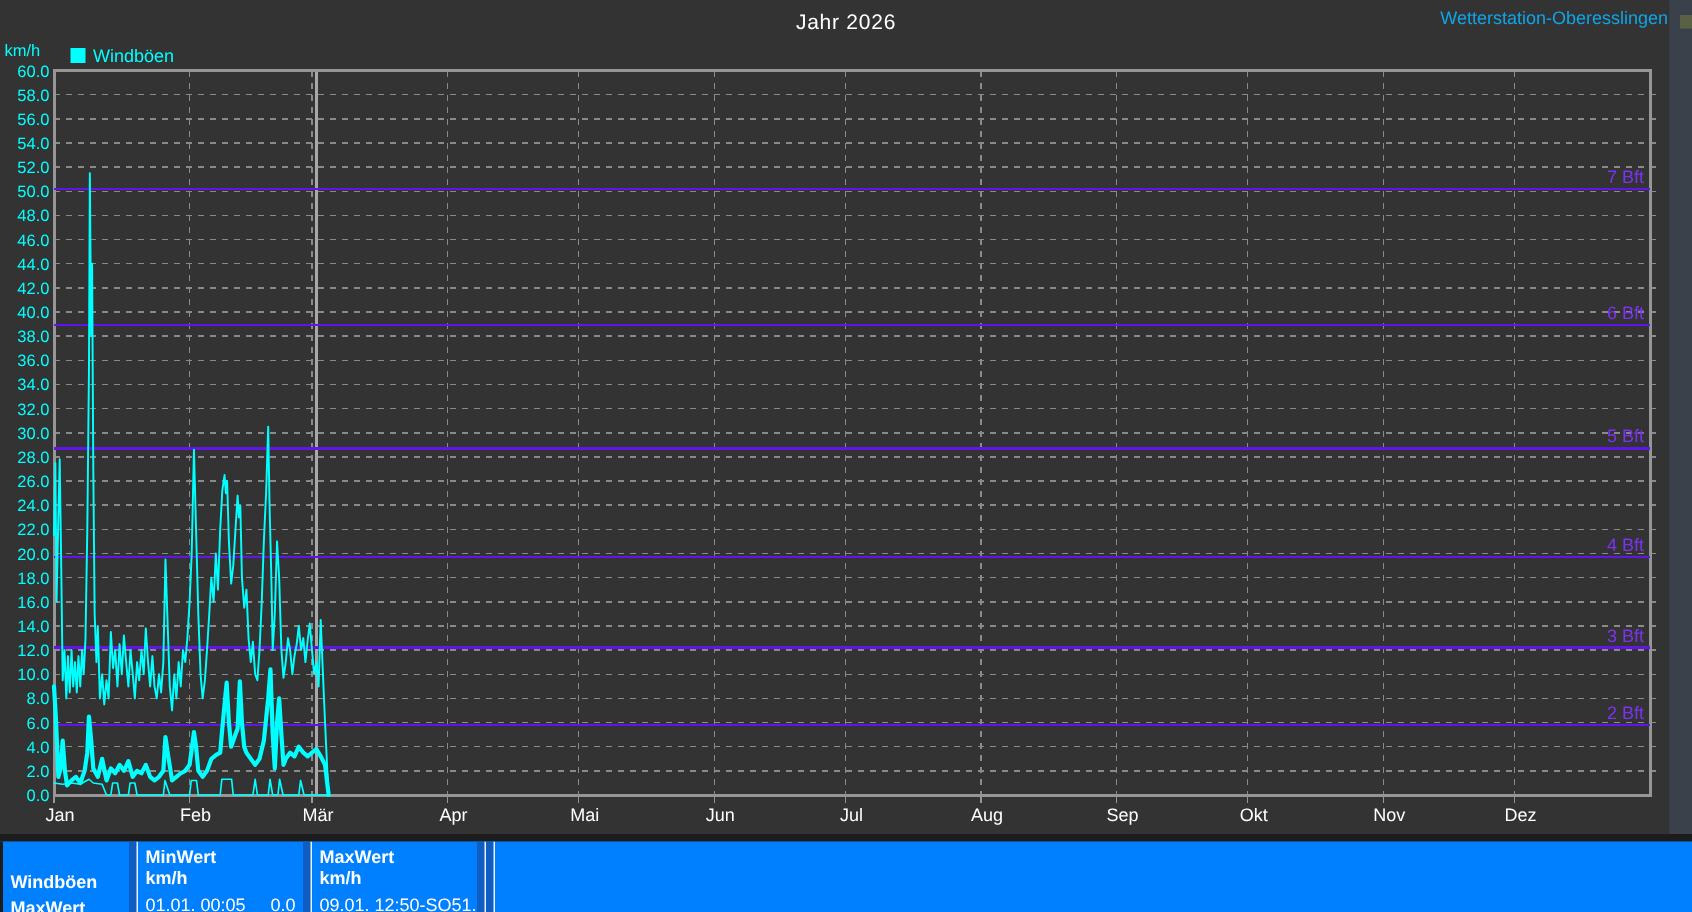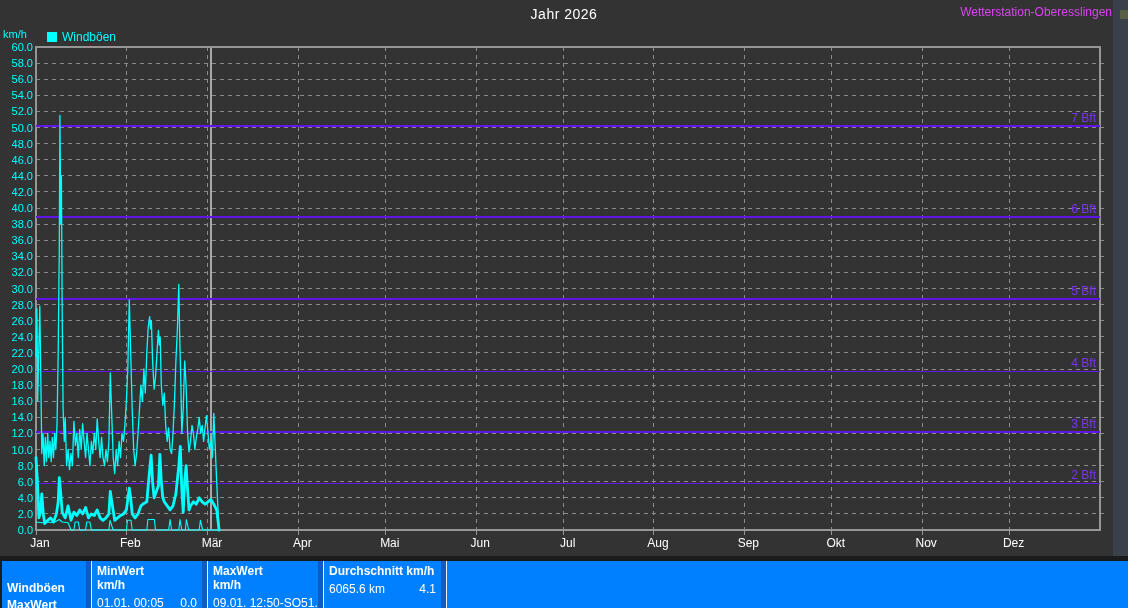--- a/index.html
+++ b/index.html
@@ -6,21 +6,21 @@
   *{box-sizing:border-box;}
   .app{
     position:relative;width:1128px;height:608px;overflow:hidden;
     background:#333333;font-family:"Liberation Sans",sans-serif;padding-left:20px;
   }
   .title{
     position:absolute;top:6px;left:0;width:1128px;text-align:center;
     color:#ffffff;font-size:14px;letter-spacing:0.5px;
   }
   .station{
-    position:absolute;top:5px;right:16px;color:#d946ef;font-size:12px;
+    position:absolute;top:5px;right:16px;color:#0ea5e9;font-size:12px;
   }
   .station-sq{
     position:absolute;top:10px;right:0;width:8px;height:9px;background:#ffff00;
   }
   .unit-label{
     position:absolute;top:28px;left:3px;color:#00ffff;font-size:11px;
   }
   .legend{
     position:absolute;top:30px;left:47px;display:flex;align-items:center;gap:5px;
     color:#00ffff;font-size:12px;
@@ -208,28 +208,18 @@
           <span>MaxWert</span>
           <span>km/h</span>
         </div>
         <div class="row-v">
           <span>09.01.  12:50-SO</span>
           <span>51.5</span>
         </div>
       </div>
 
       <div class="cell-gap"></div>
-      <div class="cell cell-stat wide">
-        <div class="row-h">
-          <span>Durchschnitt km/h</span>
-          <span></span>
-        </div>
-        <div class="row-v">
-          <span>6065.6 km</span>
-          <span>4.1</span>
-        </div>
-      </div>
 
       <div class="cell-gap"></div>
       <div class="cell cell-rest"></div>
     </div>
   </div>
 </div>
 
 </body></html>

